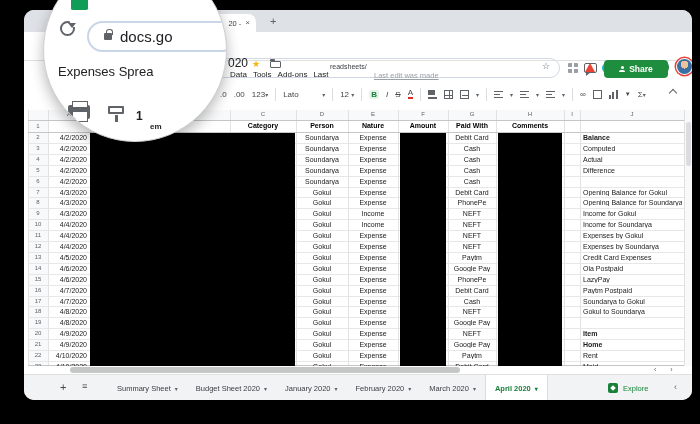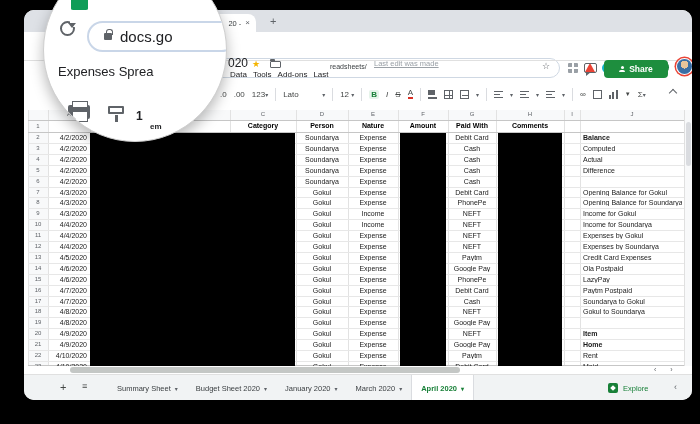--- a/index.html
+++ b/index.html
@@ -62,21 +62,21 @@
                          border-radius:50%; background:#fff; }
   .share-person:after { content:""; position:absolute; left:0; top:3.5px; width:6px; height:2.5px;
                         border-radius:2px 2px 0 0; background:#fff; }
   .doc-avatar { position:absolute; left:652px; top:48px; width:17px; height:17px; border-radius:50%;
                 background:radial-gradient(circle at 50% 38%, #e8c49a 0 32%, #3a6ea5 33% 100%);
                 border:1.5px solid transparent;
                 background-clip:padding-box;
                 box-shadow:0 0 0 1.5px #ea4335; }
 
   .menubar { position:absolute; left:206px; top:60px; display:flex; gap:6px; font-size:8px; color:#202124; }
-  .last-edit { position:absolute; left:350px; top:49px; font-size:7.5px; color:#9aa0a6;
+  .last-edit { position:absolute; left:350px; top:61px; font-size:7.5px; color:#9aa0a6;
                text-decoration:underline; }
 
   
   .toolbar { position:absolute; left:196px; top:74px; height:20px; display:flex; align-items:center;
              gap:7px; font-size:8px; color:#444746; }
   .tb-sep { width:1px; height:13px; background:#dadce0; }
   .tb-caret { font-size:6px; color:#5f6368; }
   .tb-font { width:42px; display:flex; justify-content:space-between; align-items:center; }
   .tb-b { font-weight:bold; color:#188038; background:#e6f4ea; border-radius:2px; padding:0 2px; }
   .tb-i { font-style:italic; }
@@ -467,20 +467,24 @@
         </div>
         <div class="sheet-tab">
           <span>Budget Sheet 2020</span>
           <span class="arrow">▾</span>
         </div>
         <div class="sheet-tab">
           <span>January 2020</span>
           <span class="arrow">▾</span>
         </div>
         <div class="sheet-tab">
+          <span>February 2020</span>
+          <span class="arrow">▾</span>
+        </div>
+        <div class="sheet-tab">
           <span>March 2020</span>
           <span class="arrow">▾</span>
         </div>
         <div class="sheet-tab active">
           <span>April 2020</span>
           <span class="arrow">▾</span>
         </div>
       </div>
     <div class="explore">
       <span class="explore-icon"></span>

